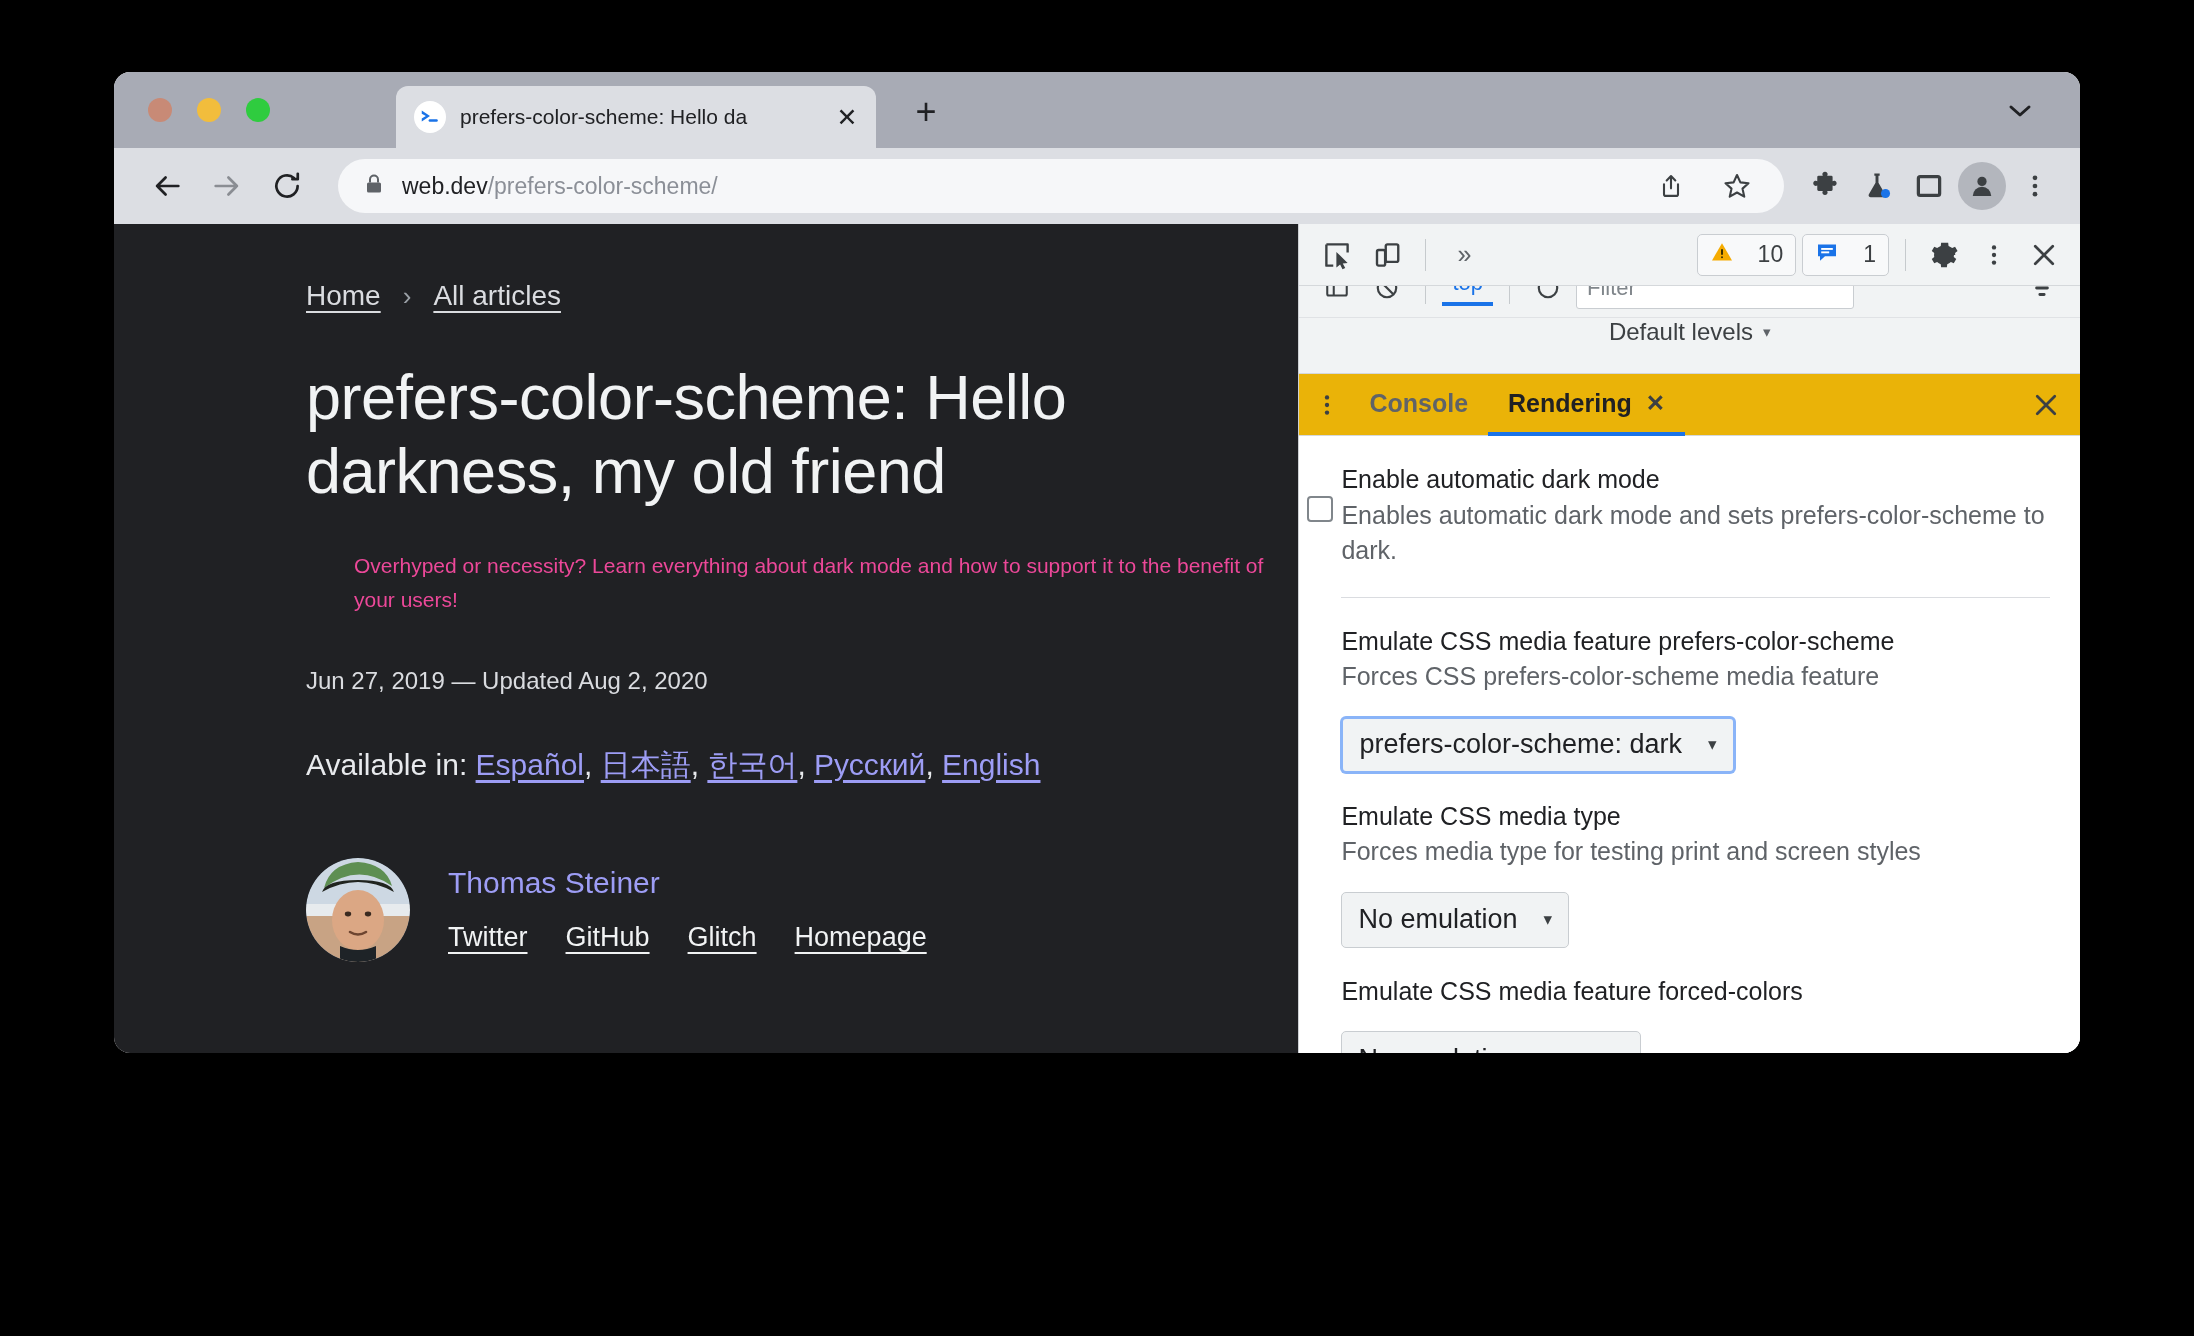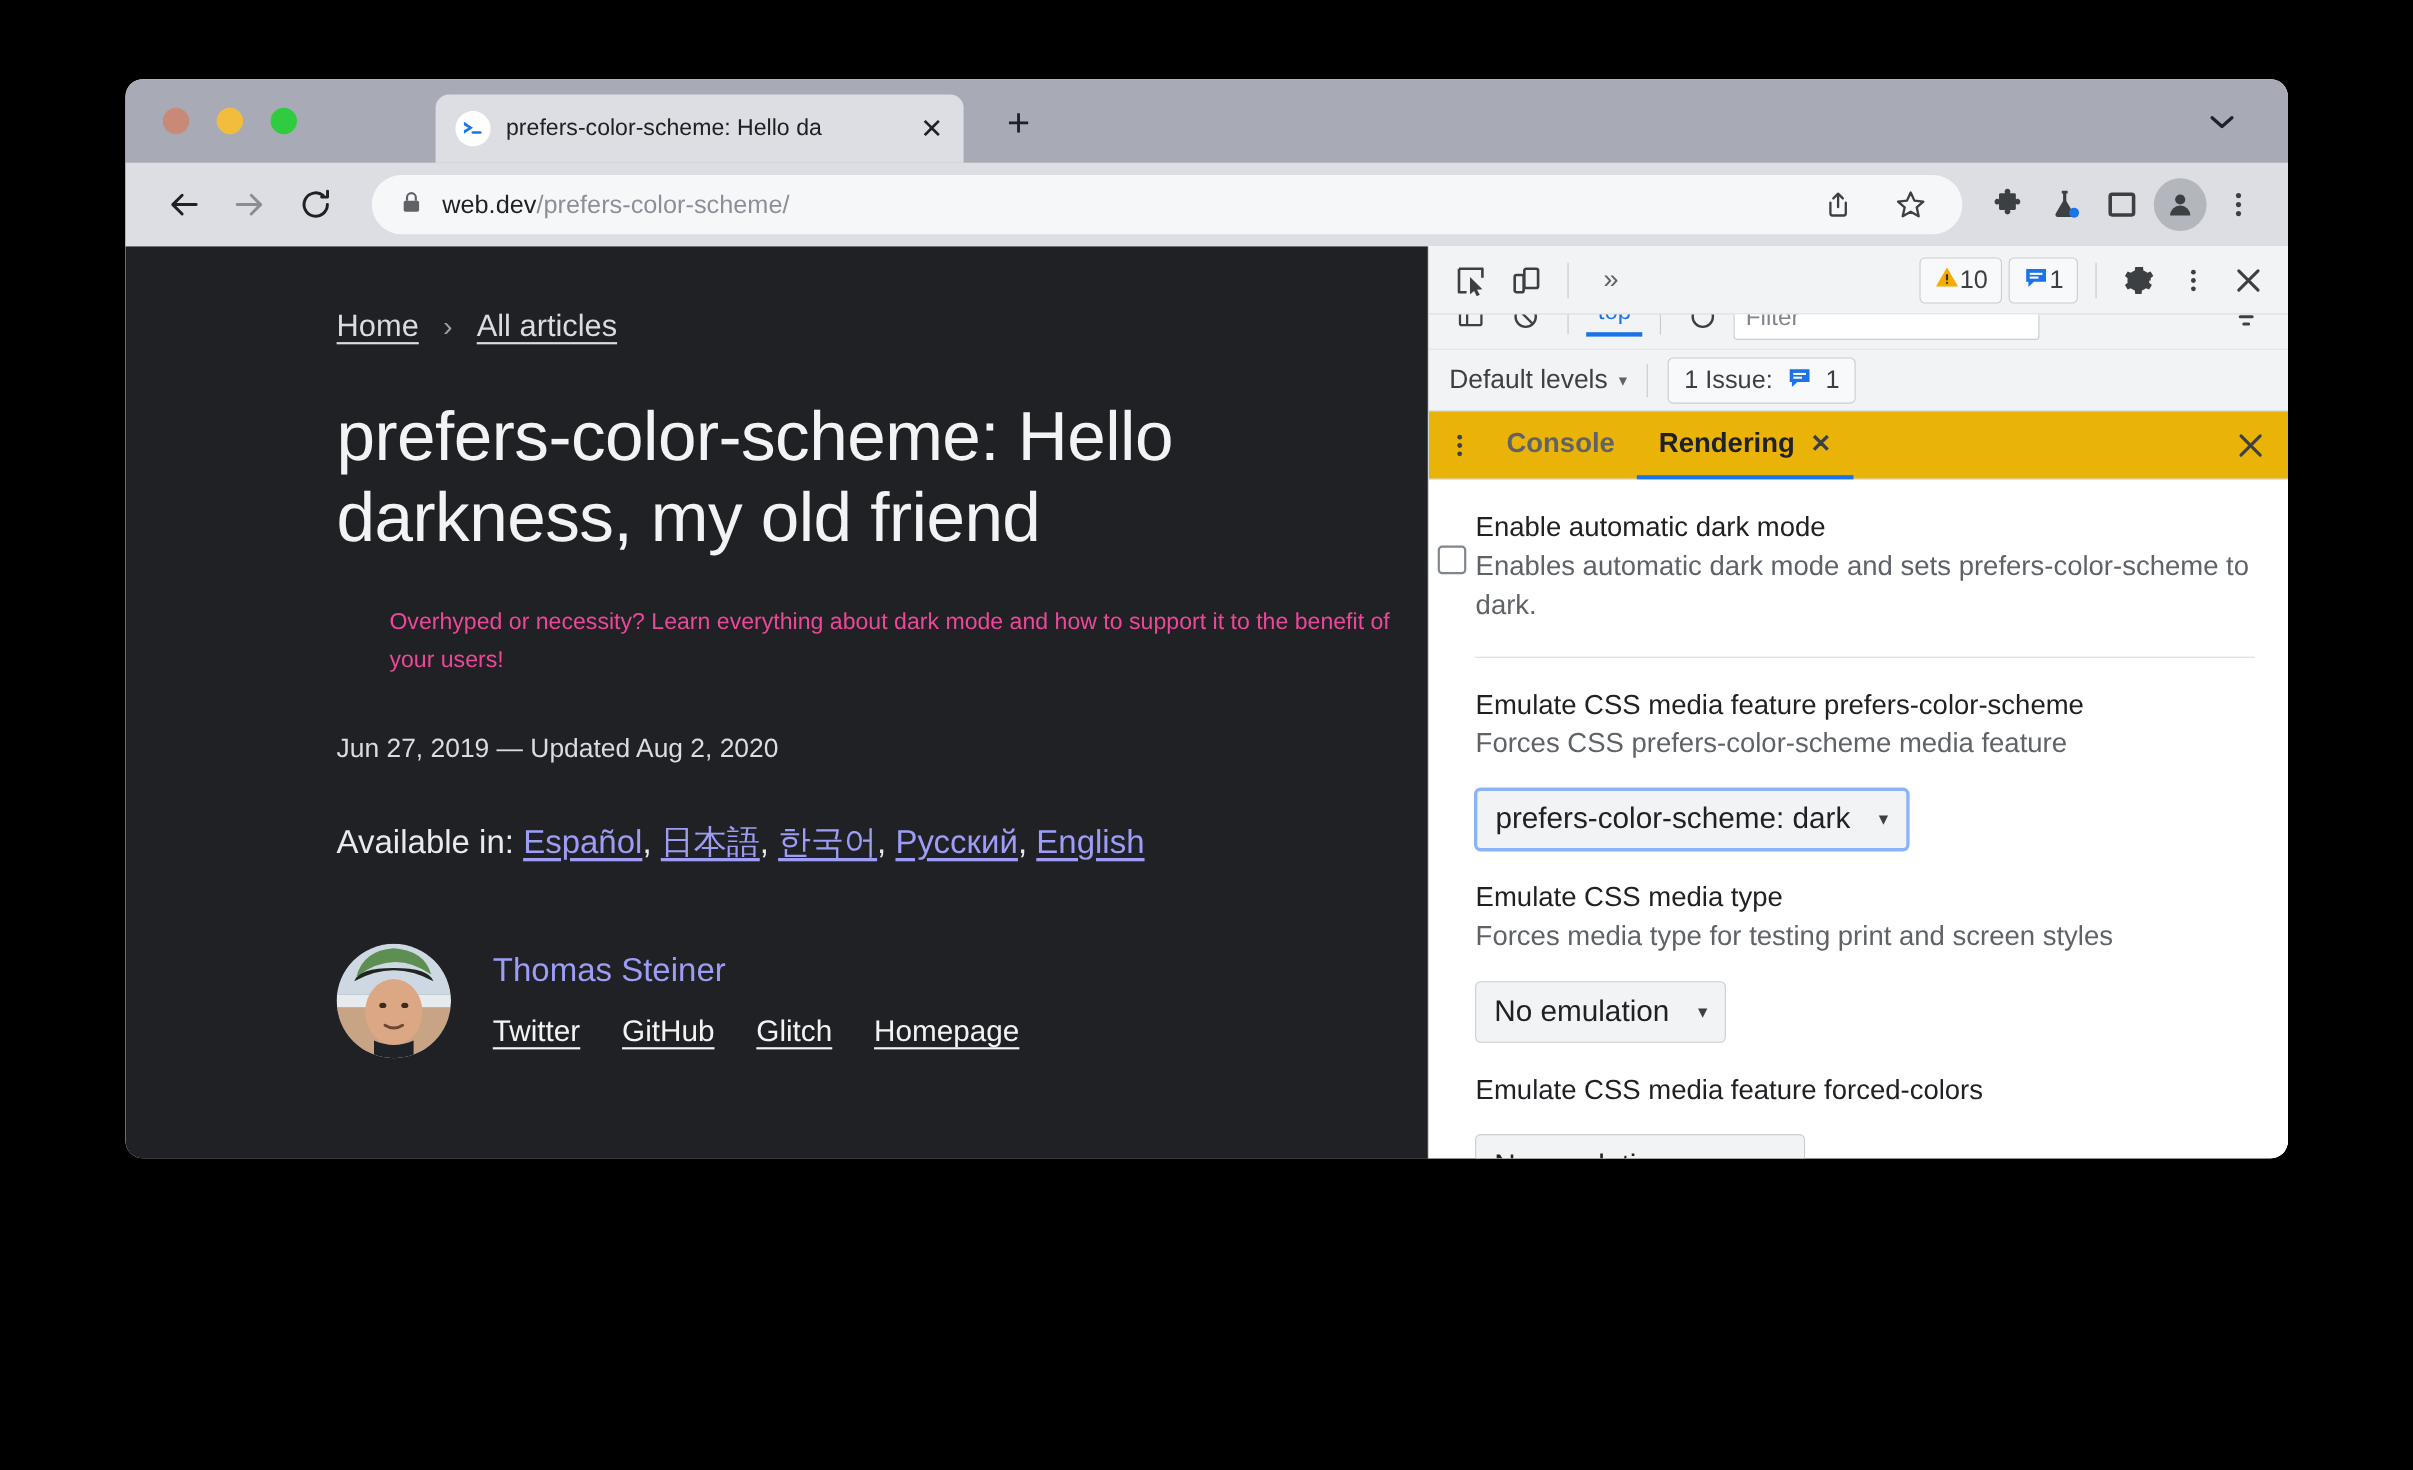--- a/index.html
+++ b/index.html
@@ -272,21 +272,21 @@
     border-bottom: 1px solid #d5d8db;
   }
   .dt-icon {
     width: 44px; height: 44px;
     display: flex; align-items: center; justify-content: center;
     border-radius: 4px;
     cursor: pointer;
   }
   .dt-sep { width: 1px; height: 32px; background: #c6cacd; margin: 0 10px; }
   .dt-chip {
-    display: flex; align-items: center; gap: 0;
+    display: flex; align-items: center; gap: 24px;
     height: 42px; padding: 0 12px;
     border: 1px solid #c9cdd1;
     border-radius: 5px;
     background: #f8f9fa;
     font-size: 23px; color: #3c4043;
     cursor: pointer;
   }
   .spacer { flex: 1 1 auto; }
 
   
@@ -321,20 +321,21 @@
     font-size: 22px; color: #80868b;
   }
 
   .dt-levels-row {
     height: 56px;
     display: flex; align-items: center;
     padding: 0 18px;
     gap: 18px;
     background: #f1f3f4;
     border-bottom: 1px solid #d5d8db;
+    flex-direction: column;
   }
   .levels-sel {
     font-size: 24px; color: #3c4043;
     display: flex; align-items: center; gap: 10px;
     cursor: pointer;
   }
   .caret { font-size: 15px; color: #5f6368; }
   .v-div { width: 1px; height: 30px; background: #c6cacd; }
   .issue-chip {
     display: flex; align-items: center; gap: 12px;

